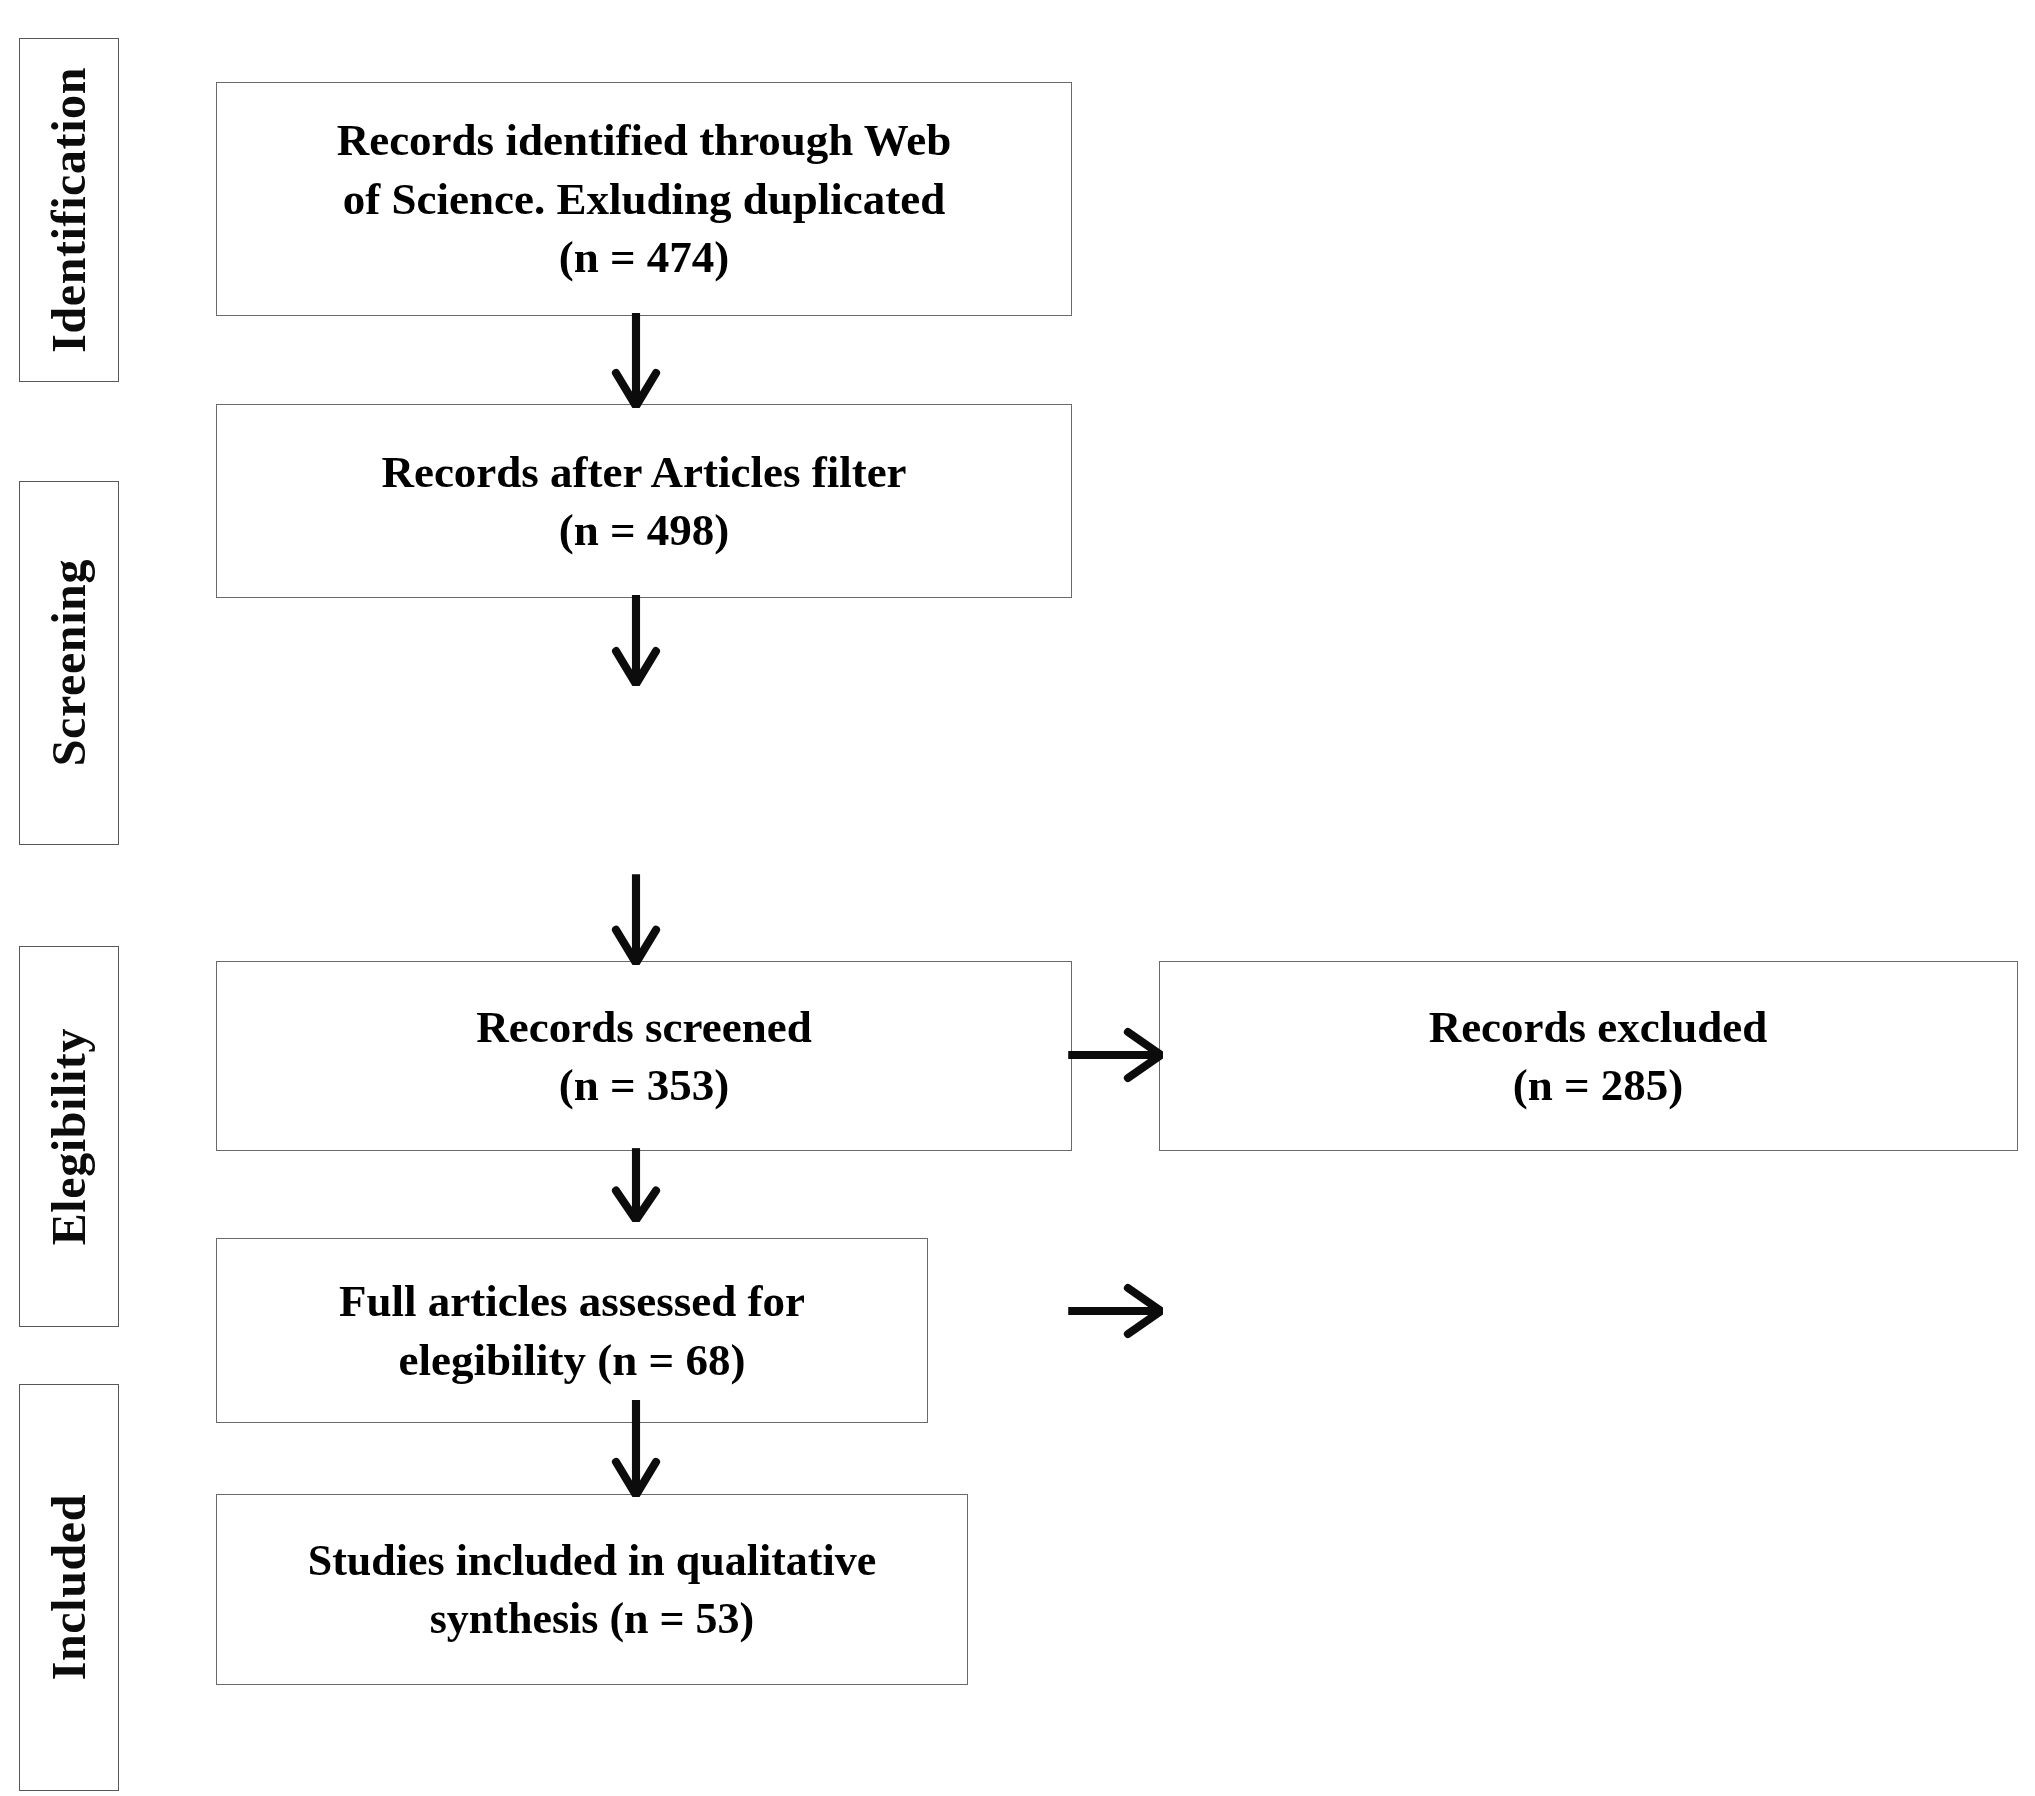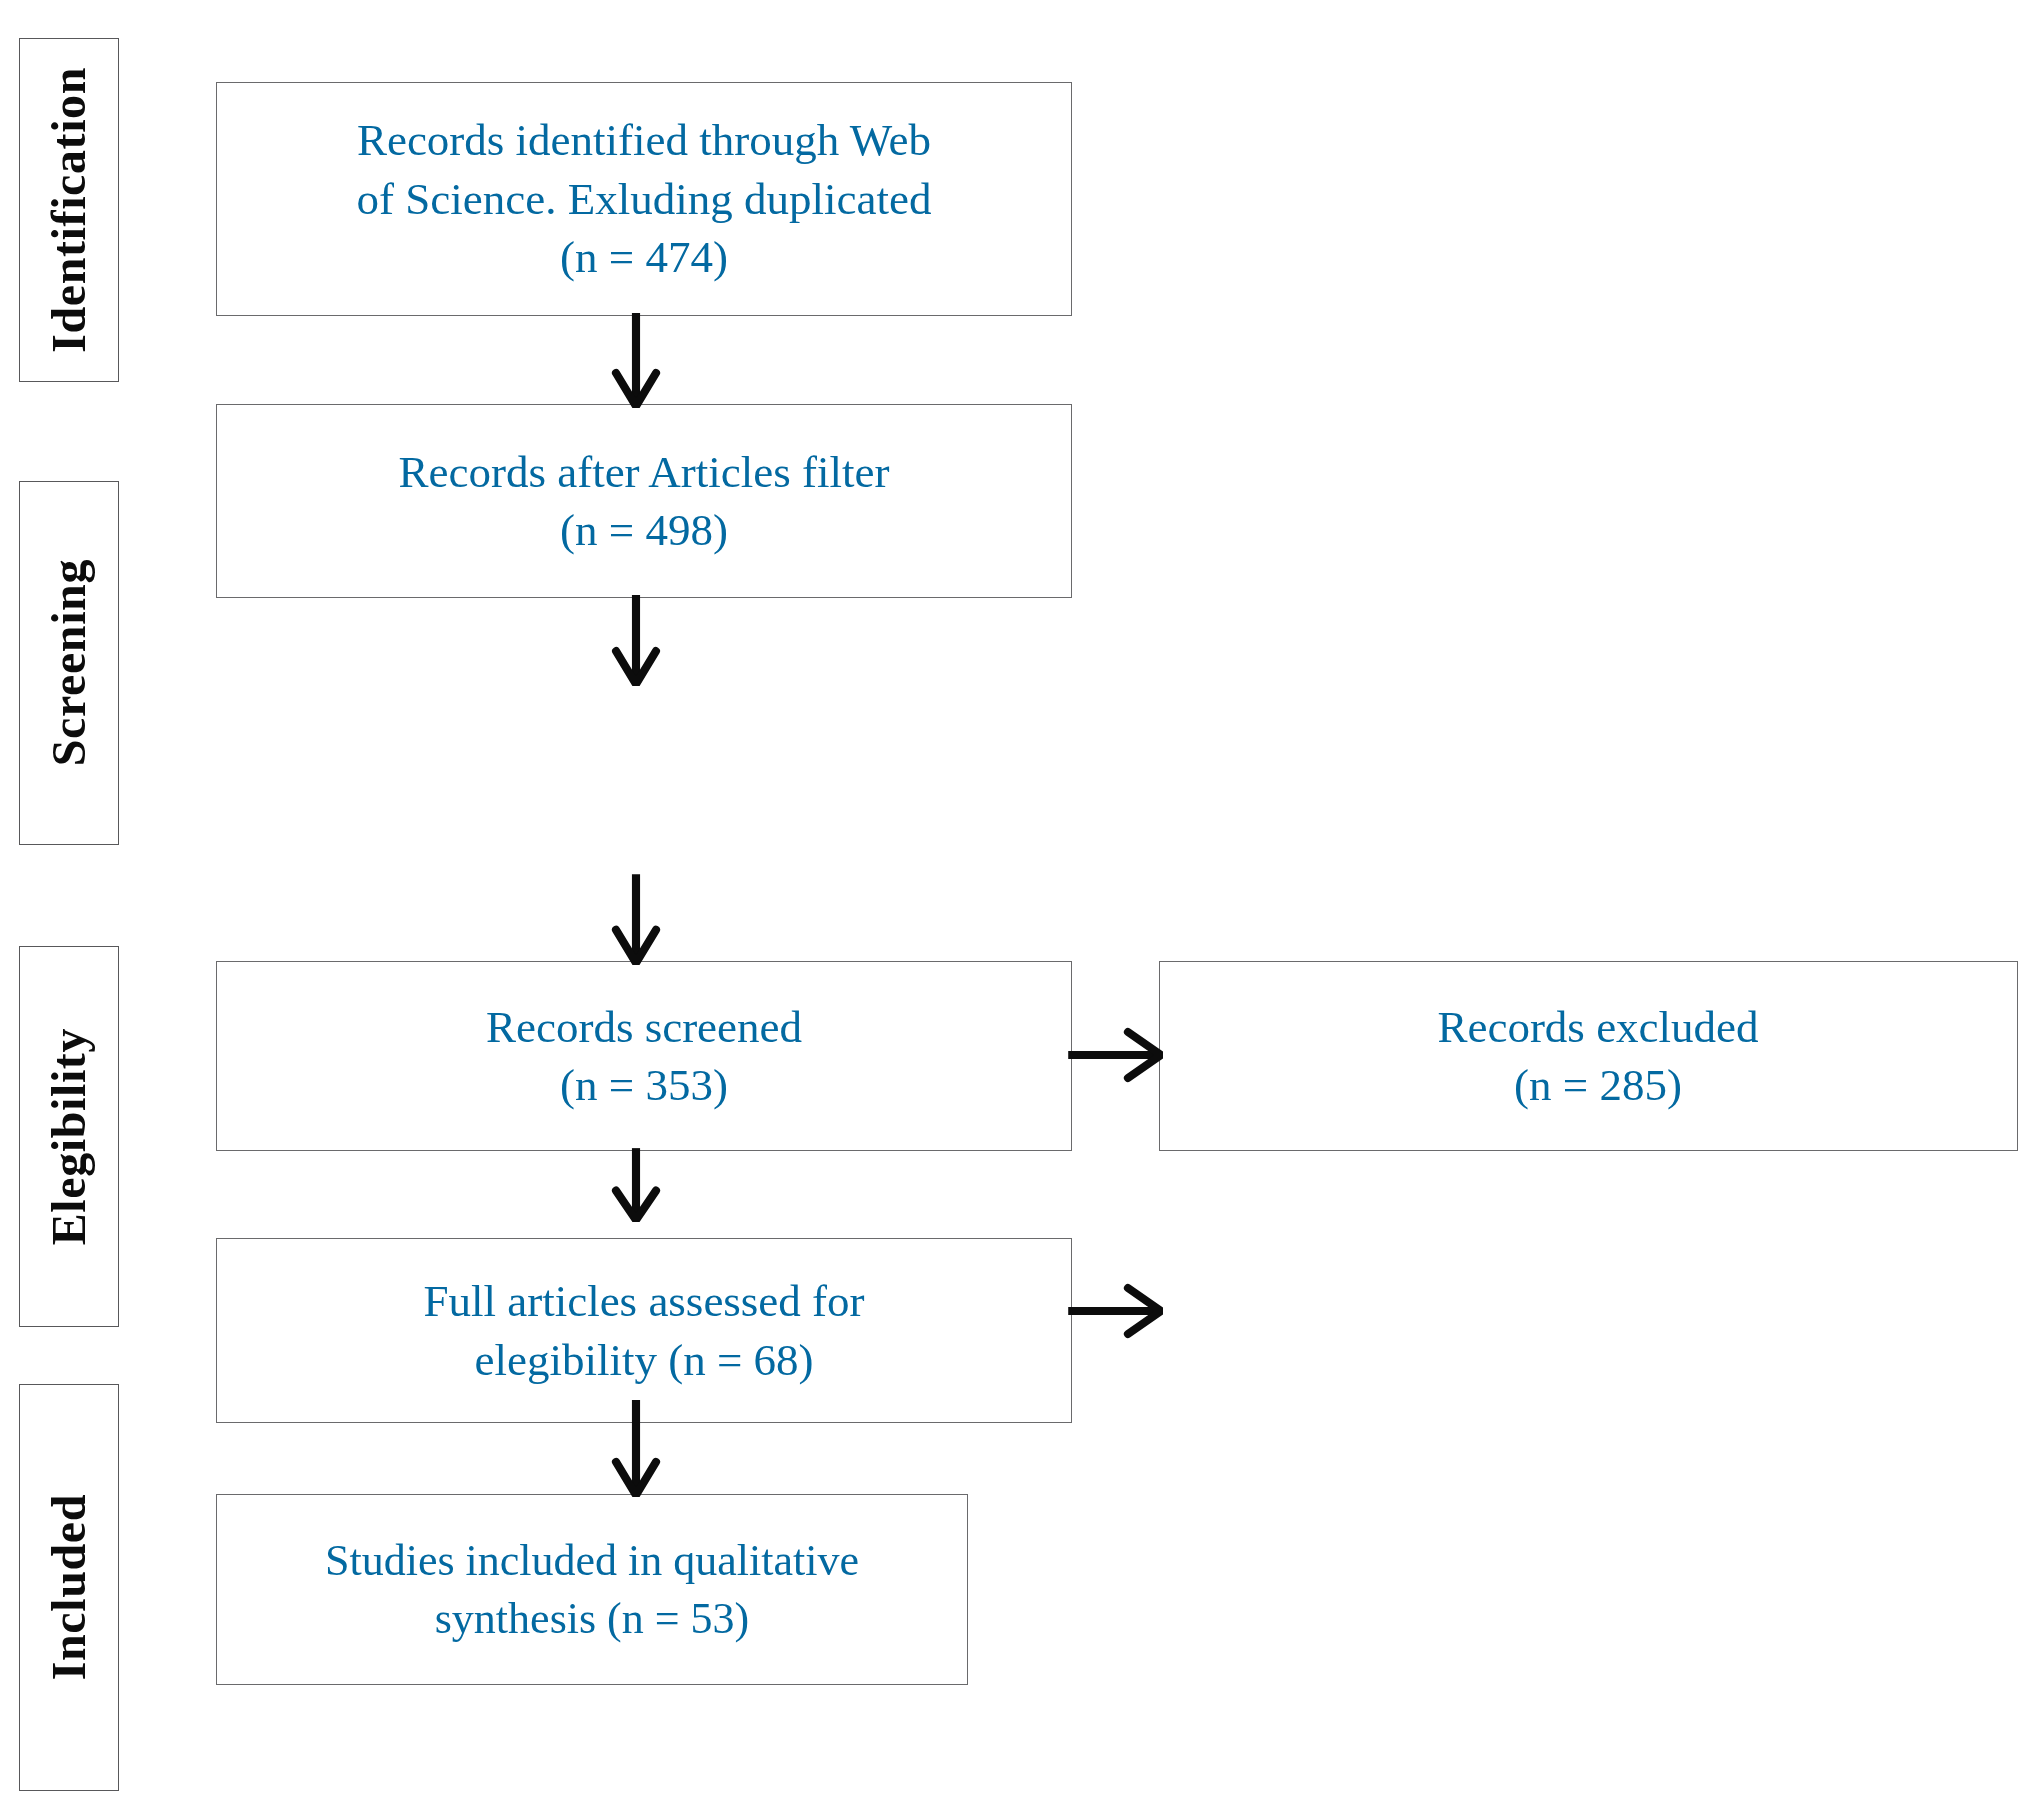--- a/index.html
+++ b/index.html
@@ -47,24 +47,24 @@
     box-sizing: border-box;
     border: 1.9px solid #6a6a6c;
     background: #ffffff;
     display: flex;
     align-items: center;
     justify-content: center;
     padding: 6.3px 25px;
   }
   .node-text {
     font-family: "Liberation Serif", "DejaVu Serif", serif;
-    font-weight: 400;
+    font-weight: 700;
     font-size: 45px;
     line-height: 1.30;
-    color: #0369a1;
+    color: #000000;
     text-align: center;
     white-space: pre-line;
   }
   .node-text.wide {
     font-size: 44px;
   }
 
   
   .arrow-v, .arrow-h {
     position: absolute;
@@ -103,21 +103,21 @@
     <span class="node-text">Records after Articles filter
 (n = 498)</span>
   </div>
 
 
   <div class="node-box" style="left:216px; top:961px; width:856px; height:190px;">
     <span class="node-text">Records screened
 (n = 353)</span>
   </div>
 
-  <div class="node-box" style="left:216px; top:1238px; width:856px; height:185px;">
+  <div class="node-box" style="left:216px; top:1238px; width:712px; height:185px;">
     <span class="node-text">Full articles assessed for
 elegibility (n = 68)</span>
   </div>
 
   <div class="node-box" style="left:216px; top:1494px; width:752px; height:191px;">
     <span class="node-text wide">Studies included in qualitative
 synthesis (n = 53)</span>
   </div>
 
   <div class="node-box" style="left:1159px; top:961px; width:859px; height:190px;padding-left:44px;">

